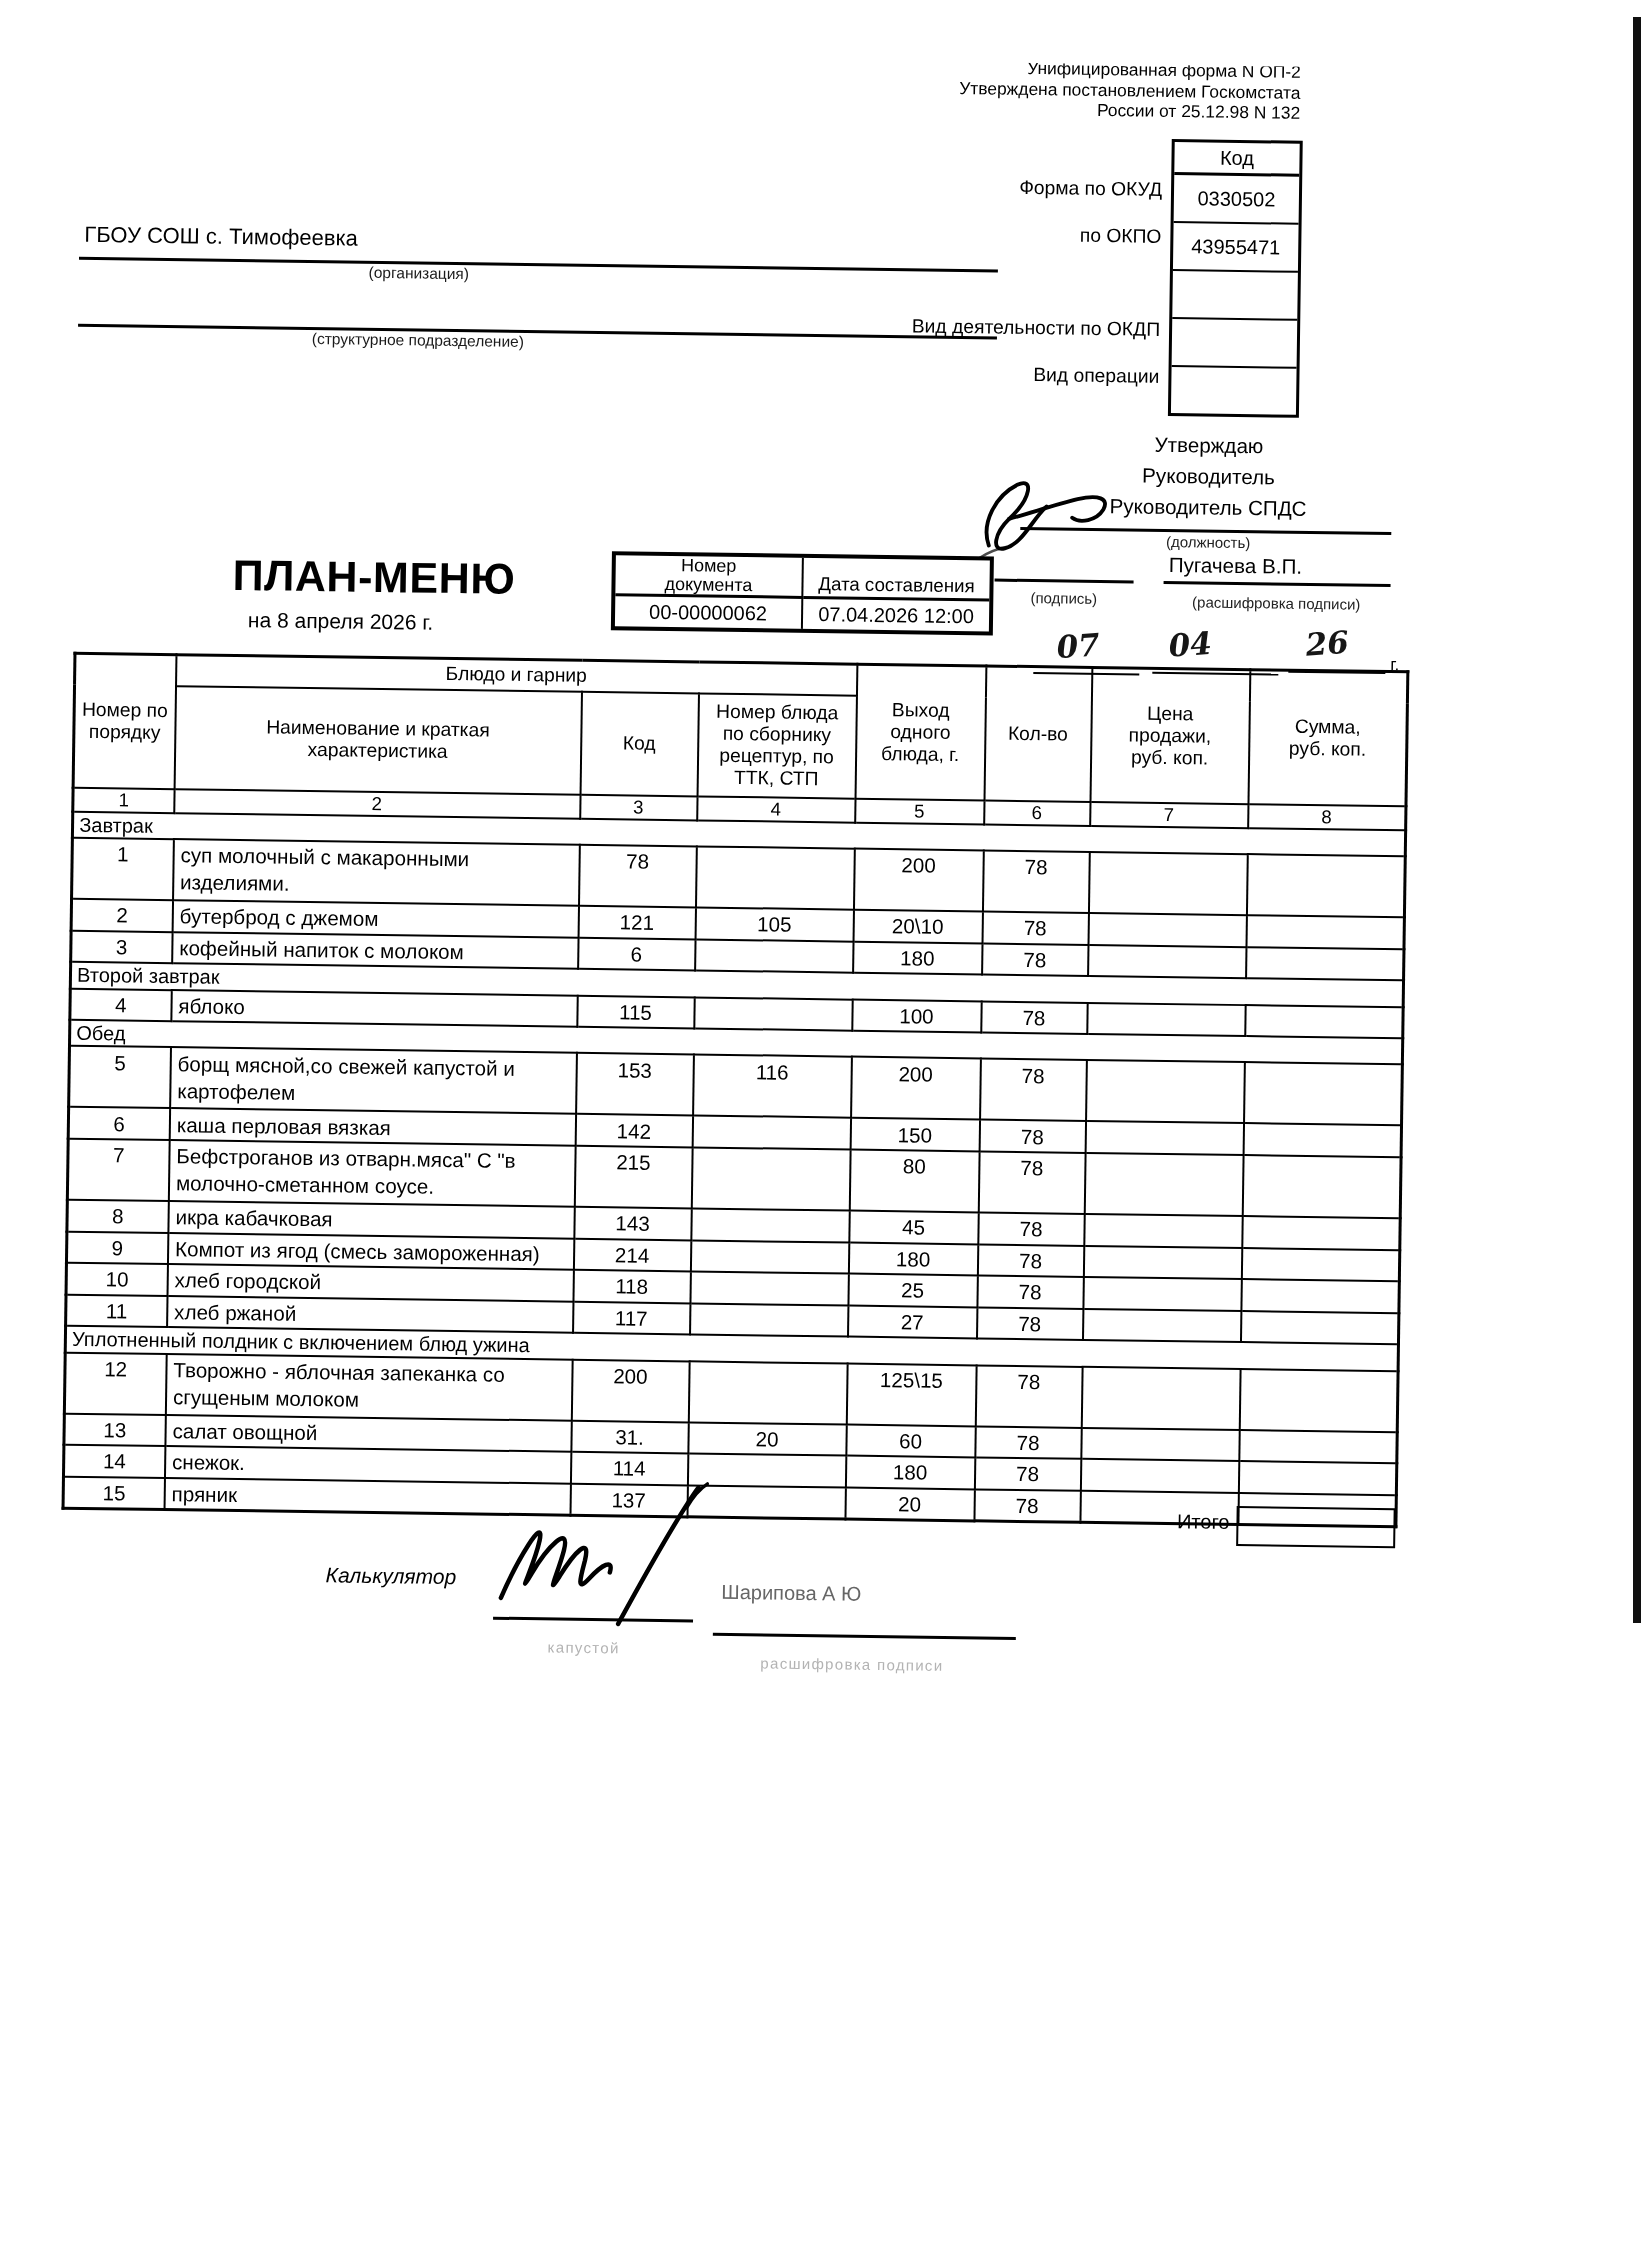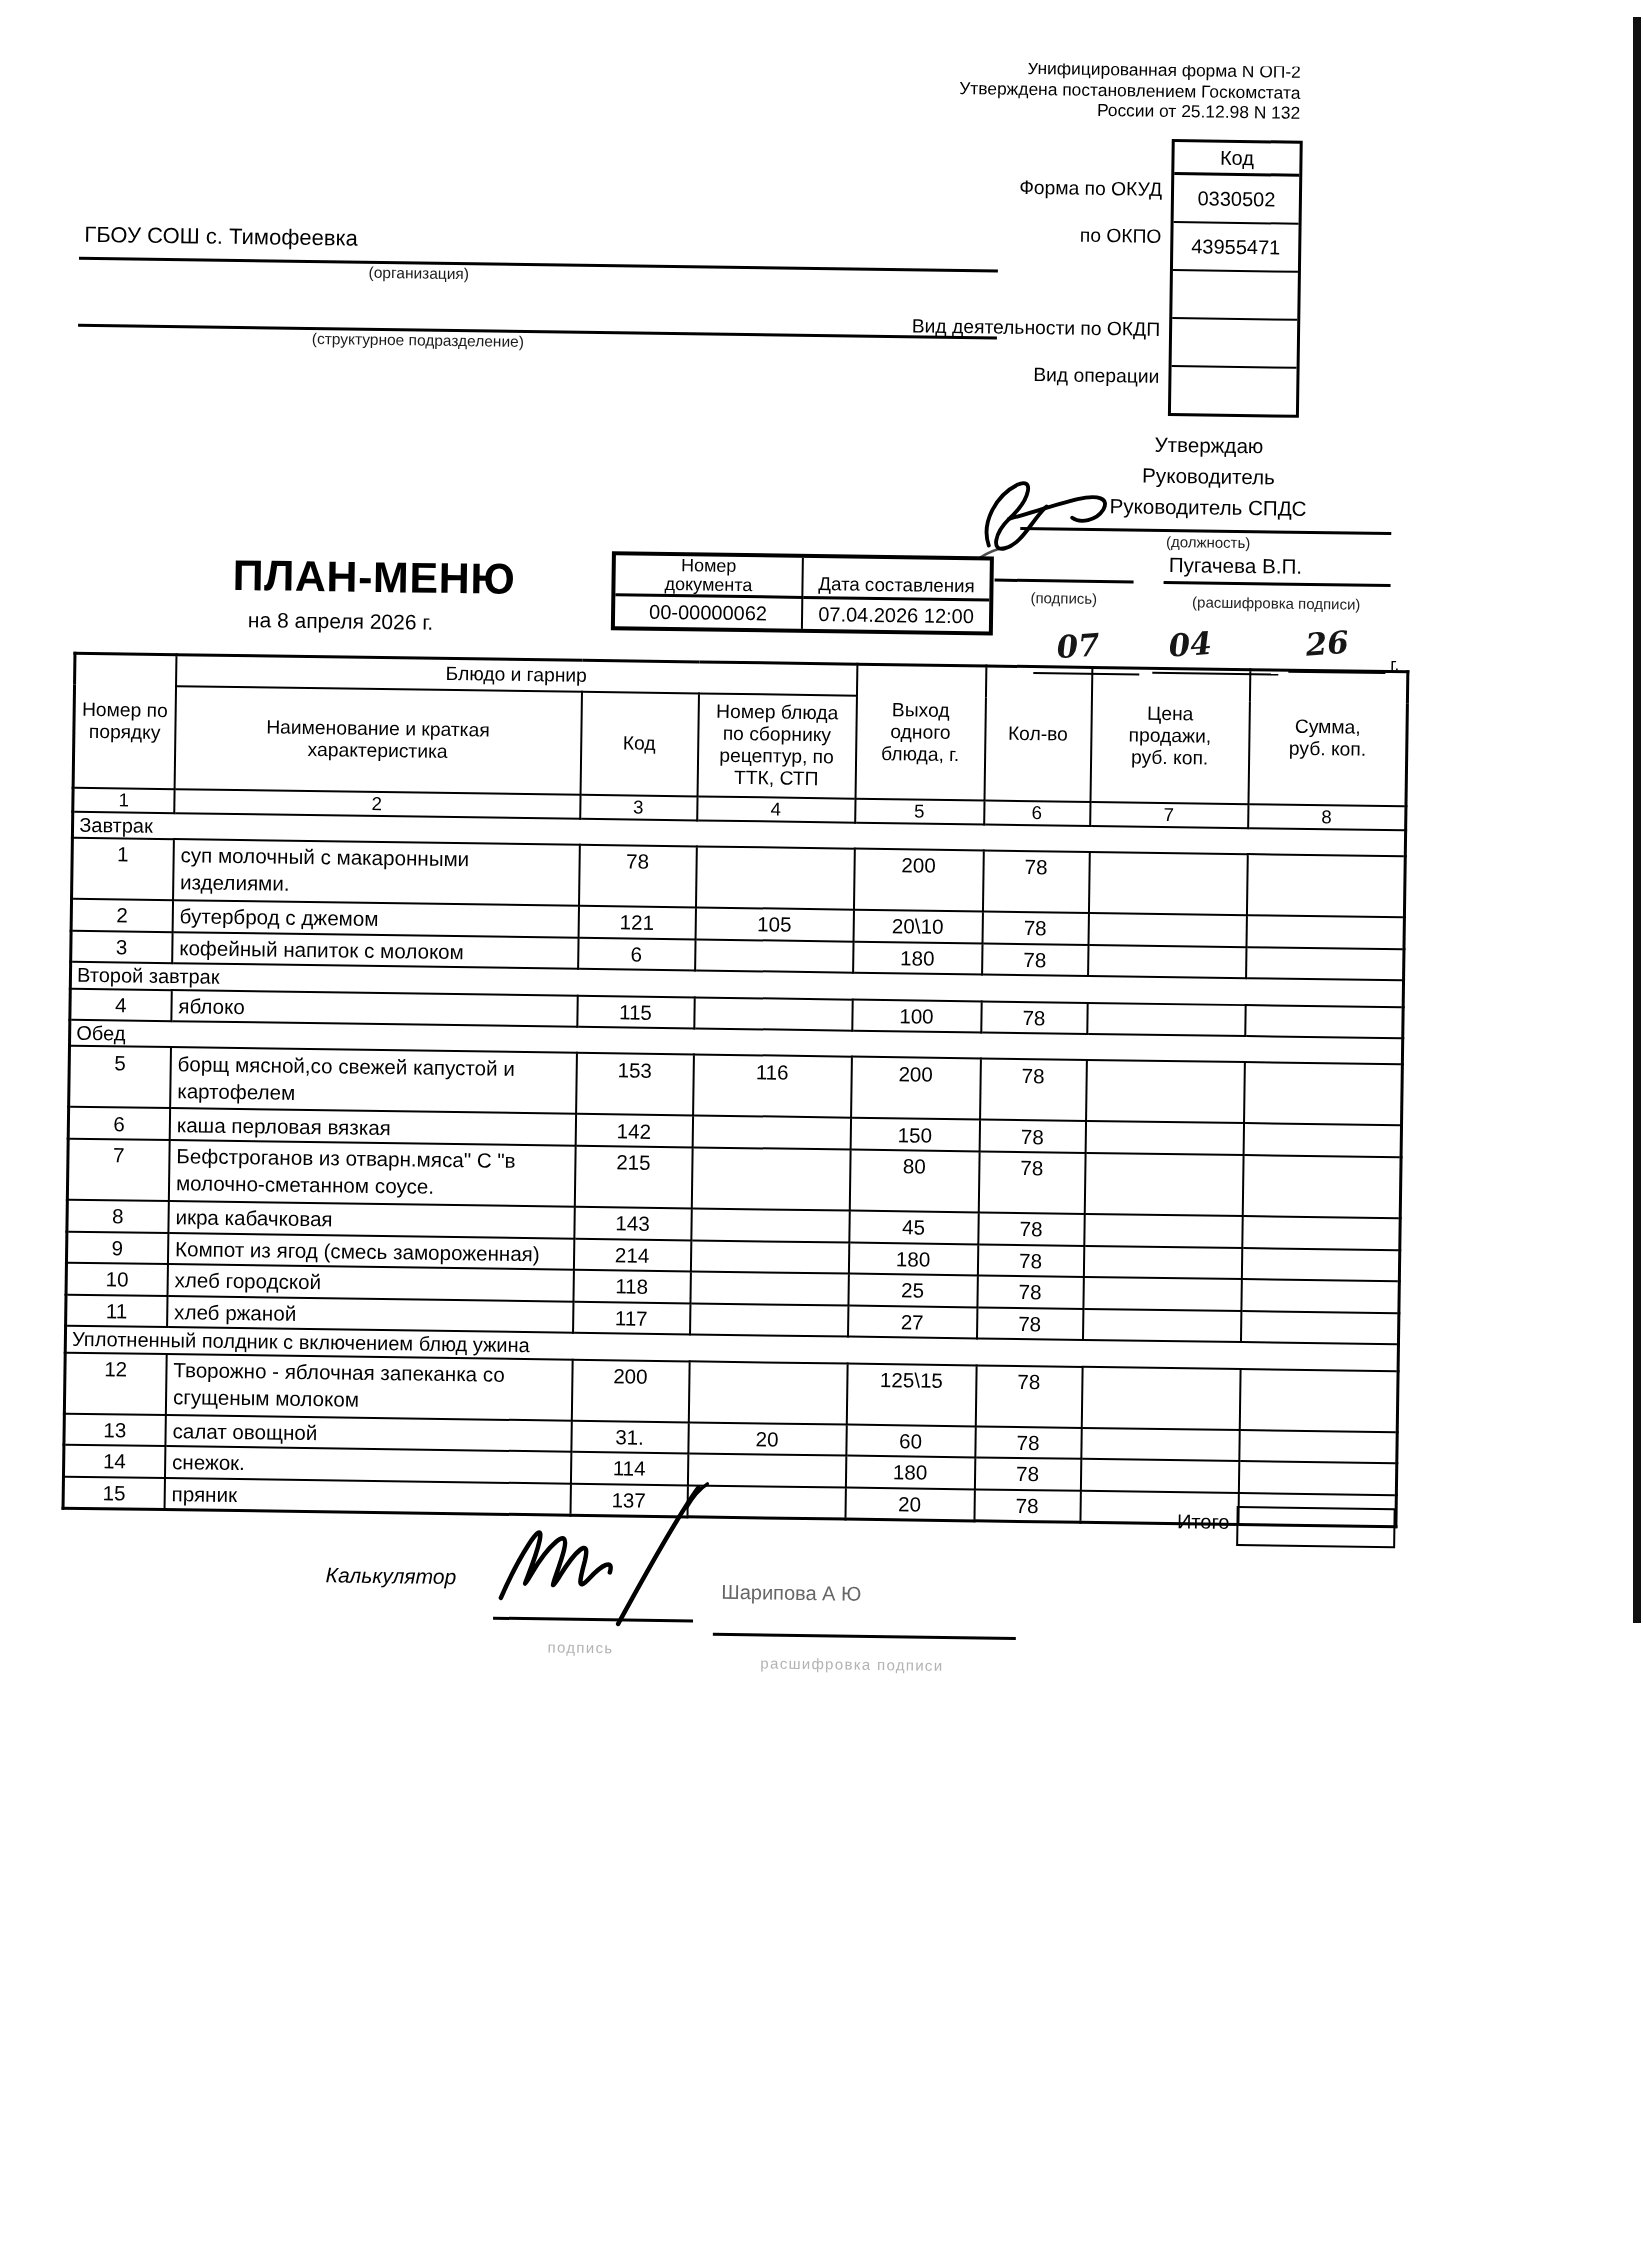--- a/index.html
+++ b/index.html
@@ -360,19 +360,19 @@
 
   <svg class="abs" style="left:503px;top:1470px;" width="258" height="151" viewBox="0 0 400 235">
     <path d="M25,190 C50,130 92,58 84,100 C76,140 48,195 72,152 C96,110 132,72 122,115 C113,152 94,190 116,155 C138,118 164,90 155,130 C148,158 142,180 162,158 C182,136 200,126 194,148" fill="none" stroke="#000" stroke-width="7" stroke-linecap="round"></path>
     <path d="M208,228 C244,160 296,62 330,14" fill="none" stroke="#000" stroke-width="7" stroke-linecap="round"></path>
     <path d="M312,46 C322,28 332,16 344,8" fill="none" stroke="#000" stroke-width="5" stroke-linecap="round"></path>
   </svg>
 
   <div class="abs u-line" style="left:512px;top:1611px;width:200px;"></div>
   <div class="abs calc-name">Шарипова А Ю</div>
   <div class="abs u-line" style="left:732px;top:1624px;width:303px;"></div>
-  <div class="abs faintcap" style="left:567px;top:1632px;">подпись</div>
+  <div class="abs faintcap" style="left:567px;top:1632px;">капустой</div>
   <div class="abs faintcap" style="left:780px;top:1645px;">расшифровка подписи</div>
 
 </div>
 
 <div class="scan-strip"></div>
 
 
 </body></html>

